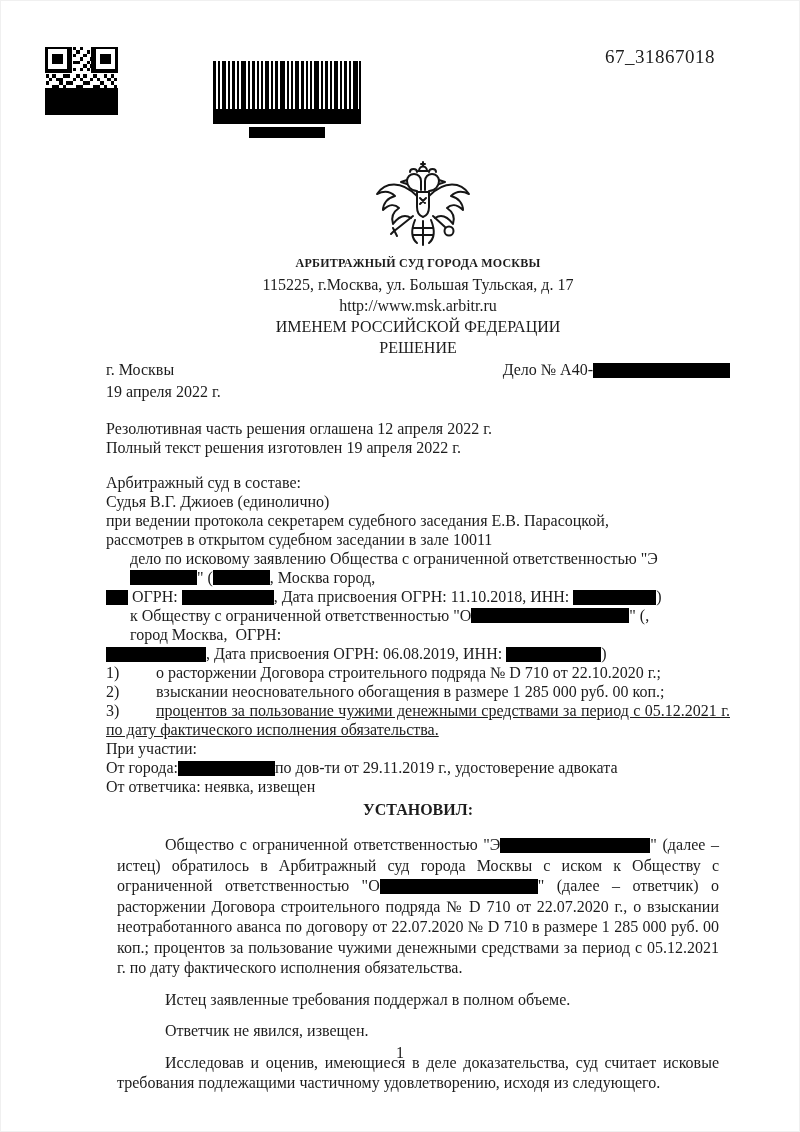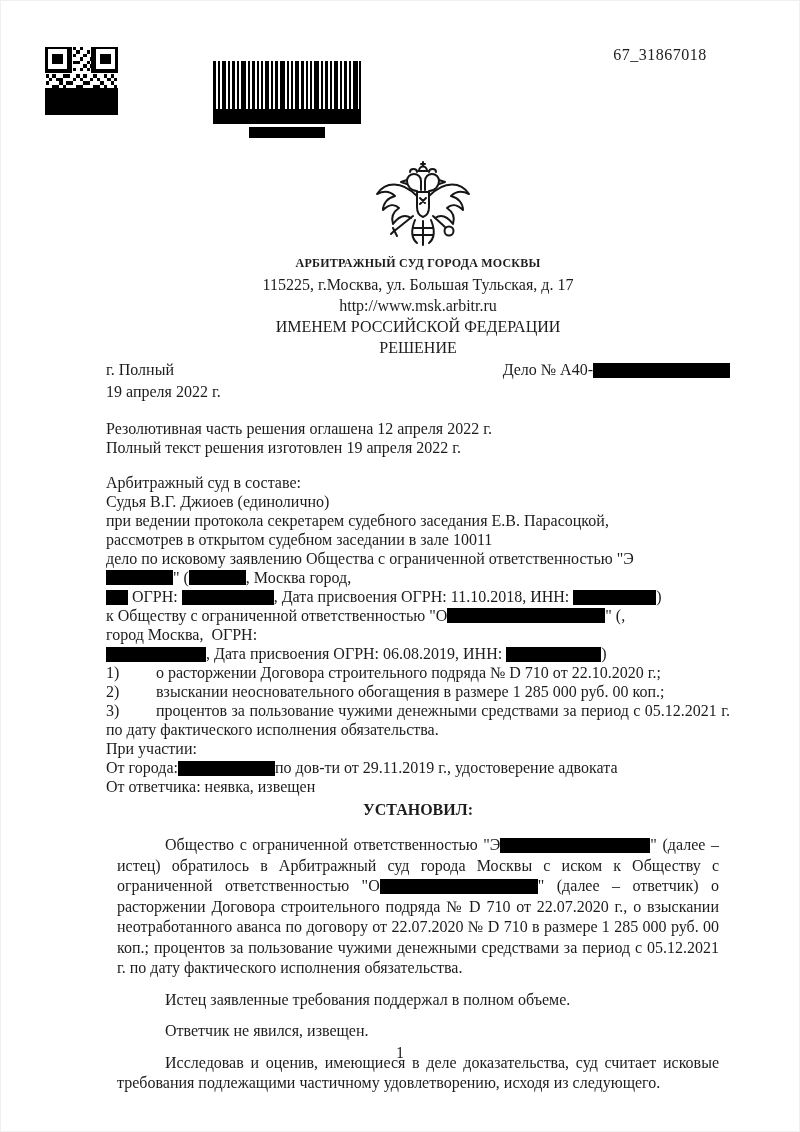--- a/index.html
+++ b/index.html
@@ -9,40 +9,40 @@
     box-shadow:inset 0 0 0 1px #f0f0f0;
   }
   
   .qr{position:absolute;left:45px;top:47px;width:73px;}
   .qr svg{display:block;}
   .qr .qr-redact{width:73px;height:27px;background:#000;}
   .barcode{position:absolute;left:213px;top:61px;width:148px;}
   .barcode svg{display:block;}
   .barcode-strip{width:148px;height:15px;background:#000;}
   .barcode-sub{width:76px;height:11px;background:#000;margin:3px auto 0 auto;}
-  .docnum{position:absolute;left:560px;top:46px;width:200px;text-align:center;font-size:16px;letter-spacing:.5px;}
+  .docnum{position:absolute;left:560px;top:46px;width:200px;text-align:center;font-size:19px;letter-spacing:.5px;}
   .eagle{position:absolute;left:371px;top:160px;width:104px;height:94px;}
   
   .content{position:absolute;left:106px;top:253px;width:624px;font-size:16px;}
   .hdr{text-align:center;line-height:21px;}
   .hdr .court{font-weight:bold;font-size:12px;letter-spacing:.2px;}
   .caption-row{display:flex;justify-content:space-between;align-items:center;height:22px;margin-top:1px;}
   .caption-right{white-space:nowrap;}
   .dateline{line-height:22px;}
   .blockgap{height:16px;}
   .bl{line-height:19px;}
   .bl .line{min-height:19px;}
   .nw{white-space:nowrap;}
-  .fline{display:flex;align-items:center;height:19px;}
+  .fline{display:flex;align-items:center;height:19px;margin-left:24px;}
   .t{white-space:pre;}
   .redact{display:inline-block;background:#000;height:15px;vertical-align:-3px;}
   .redact.fill{flex:1 1 auto;}
   .fline .redact{flex:0 0 auto;}
   .num{display:inline-block;width:50px;}
-  .claim3{text-align:justify;}
+  .claim3{text-align:justify;text-decoration:underline;}
   .heading{text-align:center;font-weight:bold;line-height:22px;margin:3px 0 14px 0;}
   .para{line-height:20.5px;text-align:justify;text-indent:48px;margin:11px;}
   .pagenum{position:absolute;left:0;right:0;top:1044px;text-align:center;font-size:16px;}
 </style>
 </head>
 <body>
 
 <div class="page">
 
   <div class="qr">
@@ -126,21 +126,21 @@
 
     <div class="hdr">
       <div class="court">АРБИТРАЖНЫЙ СУД ГОРОДА МОСКВЫ</div>
       <div>115225, г.Москва, ул. Большая Тульская, д. 17</div>
       <div>http://www.msk.arbitr.ru</div>
       <div>ИМЕНЕМ РОССИЙСКОЙ ФЕДЕРАЦИИ</div>
       <div>РЕШЕНИЕ</div>
     </div>
 
     <div class="caption-row">
-      <span>г. Полный</span>
+      <span>г. Москвы</span>
       <span class="caption-right"><span>Дело № А40-</span><span class="redact" style="width:137px"></span></span>
     </div>
     <div class="dateline">19 апреля 2022 г.</div>
 
     <div class="blockgap"></div>
 
     <div class="bl">
       <div class="line">Резолютивная часть решения оглашена 12 апреля 2022 г.</div>
       <div class="line">Полный текст решения изготовлен 19 апреля 2022 г.</div>
       <div class="blockgap"></div>

